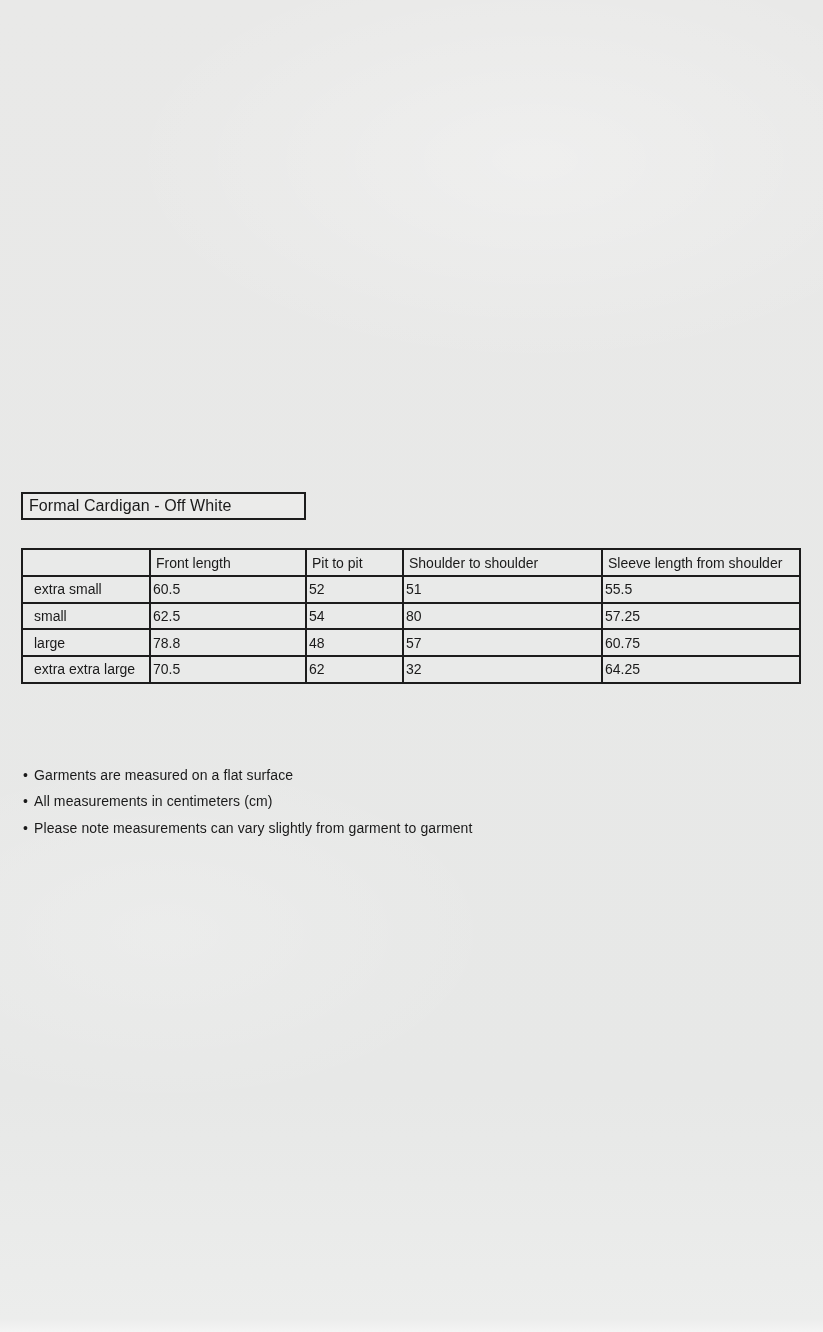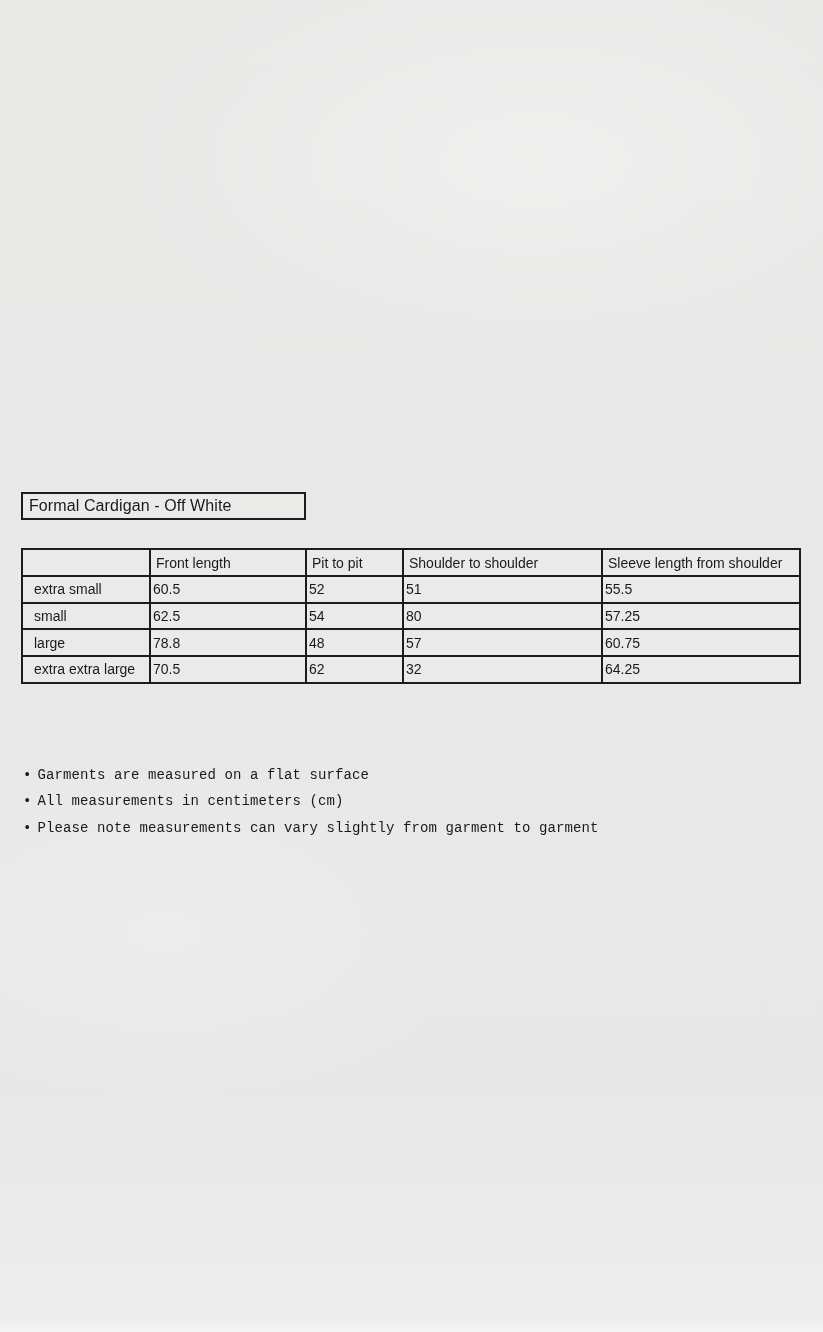--- a/index.html
+++ b/index.html
@@ -65,21 +65,20 @@
     padding: 0 4px 0 2px;
   }
 
   .notes {
     position: absolute;
     left: 23px;
     top: 762px;
     font-size: 14px;
     line-height: 26.4px;
     letter-spacing: 0.1px;
-    font-family: Liberation Mono, monospace;
   }
   .note-line { display: block; }
   .note-line .bullet { margin-right: 6px; }
 </style>
 </head>
 <body>
 
 <div class="title-box">
   <span>Formal Cardigan - Off White</span>
 </div>

